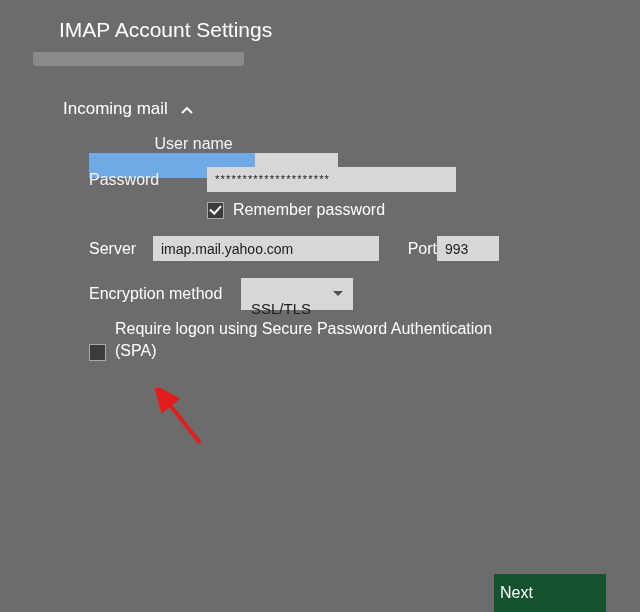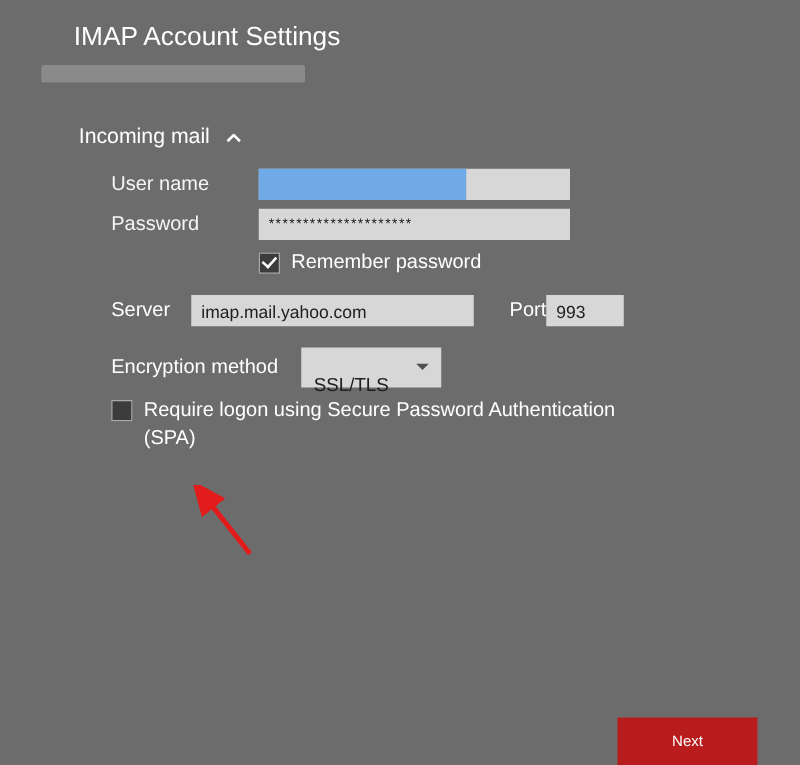--- a/index.html
+++ b/index.html
@@ -102,21 +102,21 @@
     height: 25px;
     line-height: 25px;
     padding: 0 8px;
     font-size: 11px;
     letter-spacing: 1.2px;
     color: #202020;
     box-sizing: border-box;
   }
 
   
-  #row-username { top: 135px; }
+  #row-username { top: 135px; flex-direction: column; }
   #row-password { top: 167px; }
   #row-remember { top: 201px; }
   #row-server   { top: 236px; }
   #row-enc      { top: 278px; }
   #row-spa      { top: 318px; }
 
   
   .checkbox {
     width: 17px;
     height: 17px;
@@ -187,26 +187,26 @@
     max-width: 410px;
   }
 
   
   .next-btn {
     position: absolute;
     right: 34px;
     bottom: 0;
     width: 112px;
     height: 38px;
-    background: #b91c1c;
-    color: #fff;
-    font-size: 12px;
+    background: #14532d;
+    color: #fff;
+    font-size: 16px;
     border: none;
     cursor: pointer;
-    text-align: center;
+    text-align: left;
   }
 
   
   .annotation-arrow {
     position: absolute;
     left: 150px;
     top: 388px;
     pointer-events: none;
   }
 </style>
@@ -253,21 +253,21 @@
   </div>
 
   <div id="row-enc" class="row">
     <div class="enc-label">Encryption method</div>
     <div class="select">
       <span>SSL/TLS</span>
       <span class="caret-down"></span>
     </div>
   </div>
 
-  <div id="row-spa" class="row" style="align-items:flex-start;">
+  <div id="row-spa" class="row" style="align-items:flex-end;">
     <span class="checkbox" style="margin-top:2px;"></span>
     <span class="spa-text">Require logon using Secure Password Authentication (SPA)</span>
   </div>
 
 
   <svg class="annotation-arrow" width="60" height="60">
     <defs>
       <marker id="ah" markerWidth="8" markerHeight="8" refX="2" refY="3" orient="auto">
         <path d="M0,0 L0,6 L7,3 z" fill="#e21b1b"></path>
       </marker>

